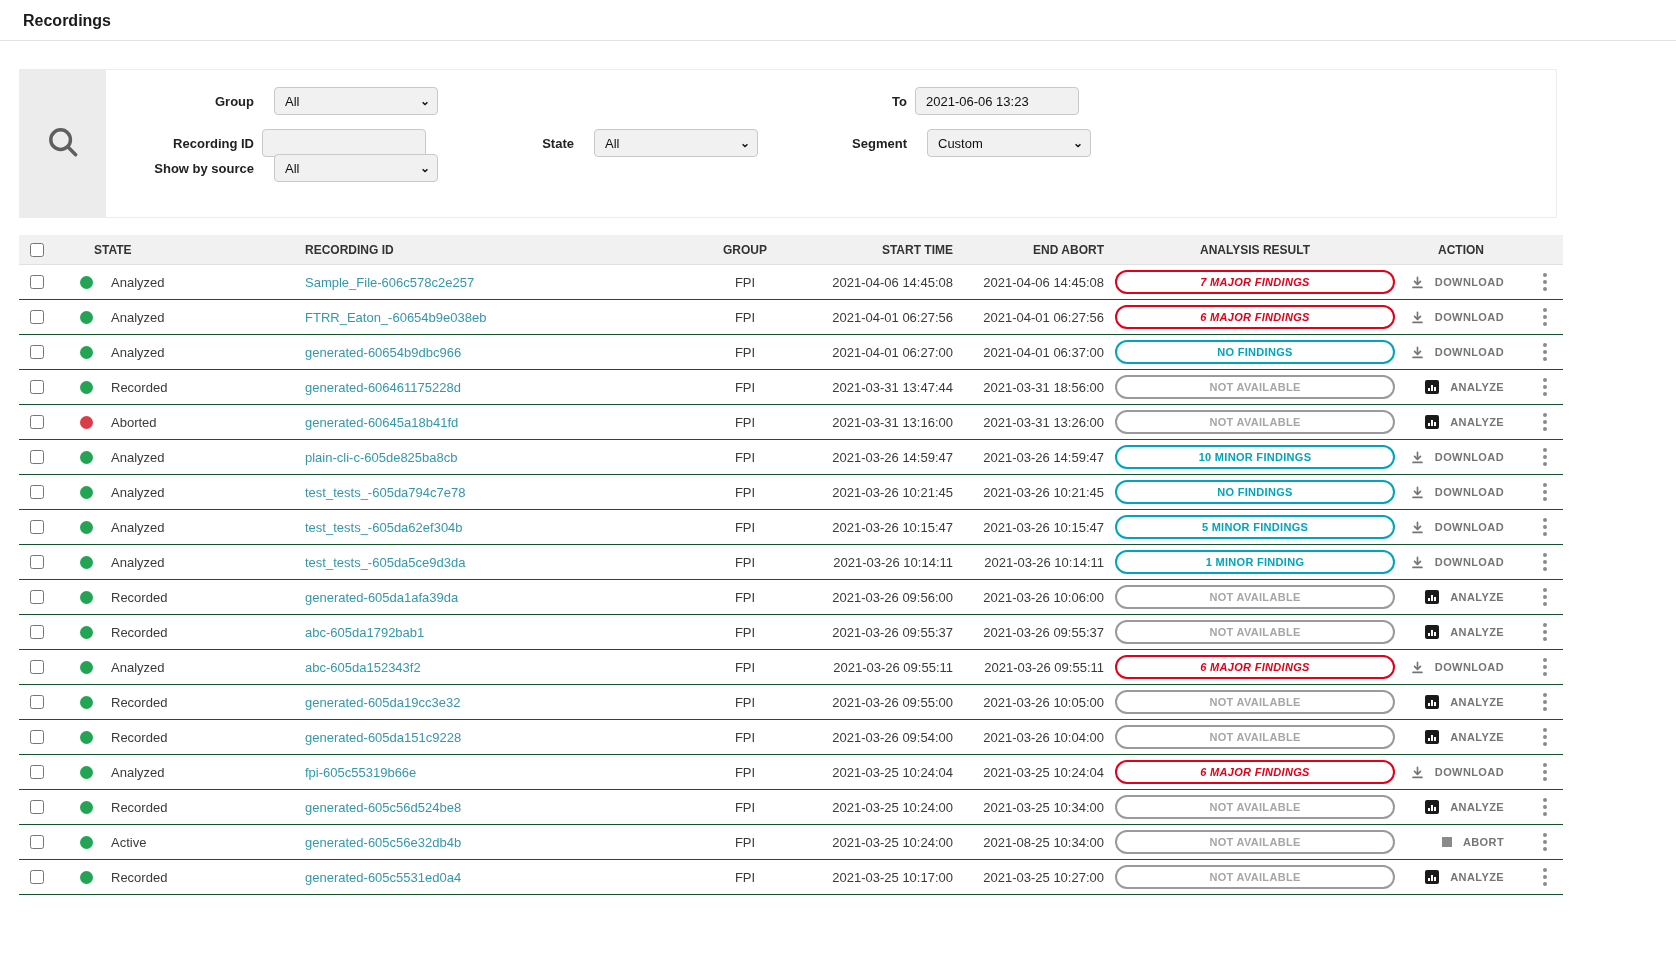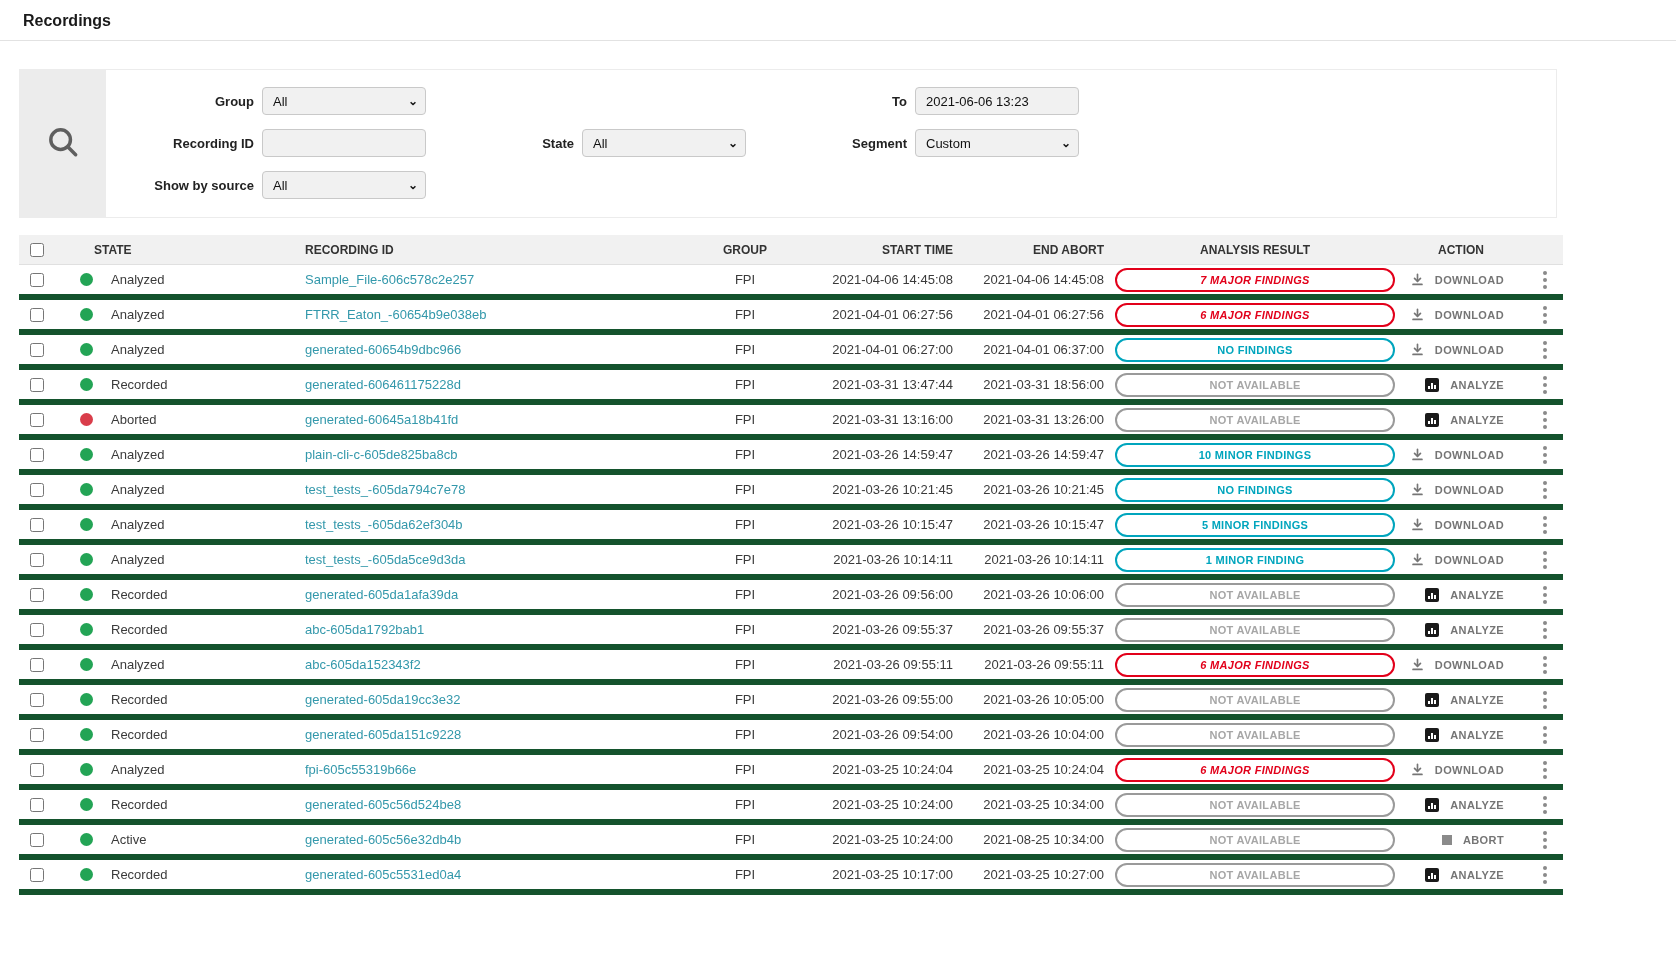--- a/index.html
+++ b/index.html
@@ -15,36 +15,36 @@
   .filter-panel { position:relative; margin:28px 0 0 19px; width:1538px; height:149px;
                   background:#fff; border:1px solid #ececec; }
   .search-box { position:absolute; left:0; top:0; width:86px; height:147px; background:#ececec;
                 display:flex; align-items:center; justify-content:center; cursor:pointer; }
   .field { position:absolute; height:28px; display:flex; align-items:center; }
   .field label { font-size:13px; font-weight:bold; color:#222; white-space:nowrap;
                  display:inline-block; text-align:right; margin-right:8px; }
   .ctrl { height:28px; background:#f1f1f1; border:1px solid #c9c9c9; border-radius:4px;
           font-family:"Liberation Sans",sans-serif; font-size:13px; color:#111; padding:0 10px; }
   input.ctrl { width:164px; }
-  .select-wrap { position:relative; width:164px; height:28px; }
+  .select-wrap { position:relative; width:164px; height:28px;margin-left:12px; }
   .select-wrap select { width:100%; height:100%; appearance:none; -webkit-appearance:none;
           background:#f1f1f1; border:1px solid #c9c9c9; border-radius:4px;
           font-family:"Liberation Sans",sans-serif; font-size:13px; color:#111; padding:0 24px 0 10px; cursor:pointer; }
   .select-wrap .chev { position:absolute; right:8px; top:50%; transform:translateY(-50%); pointer-events:none;
           font-size:12px; color:#111; font-weight:bold; line-height:1; }
 
   
   .c1 label { width:158px; } .c1 { left:76px; }
   .c2 label { width:110px; } .c2 { left:444px; }
   .c3 label { width:60px;  } .c3 { left:827px; }
-  .r1 { top:17px; } .r2 { top:59px; } .r3 { top:101px; }
+  .r1 { top:17px; } .r2 { top:59px; } .r3 { top:84px; }
 
   
   .table { margin:17px 0 0 19px; width:1544px; font-size:13px; }
-  .tr { display:flex; align-items:center; height:35px; border-bottom:6px solid #14532d; background:#fff; }
+  .tr { display:flex; align-items:center; height:35px; border-bottom:1px solid #14532d; background:#fff; }
   .thead { background:#f1f1f1; height:30px; border-bottom:1px solid #e0e0e0; font-size:12px;
            font-weight:bold; color:#333; }
   .cell { flex:none; }
   .col-cb      { width:36px;  display:flex; justify-content:center; }
   .col-state   { width:235px; display:flex; align-items:center; }
   .col-id      { width:370px; padding-left:15px; }
   .col-group   { width:170px; text-align:center; }
   .col-start   { width:133px; text-align:right; padding-right:10px; }
   .col-end     { width:151px; text-align:right; padding-right:10px; }
   .col-result  { width:282px; display:flex; justify-content:center; }

